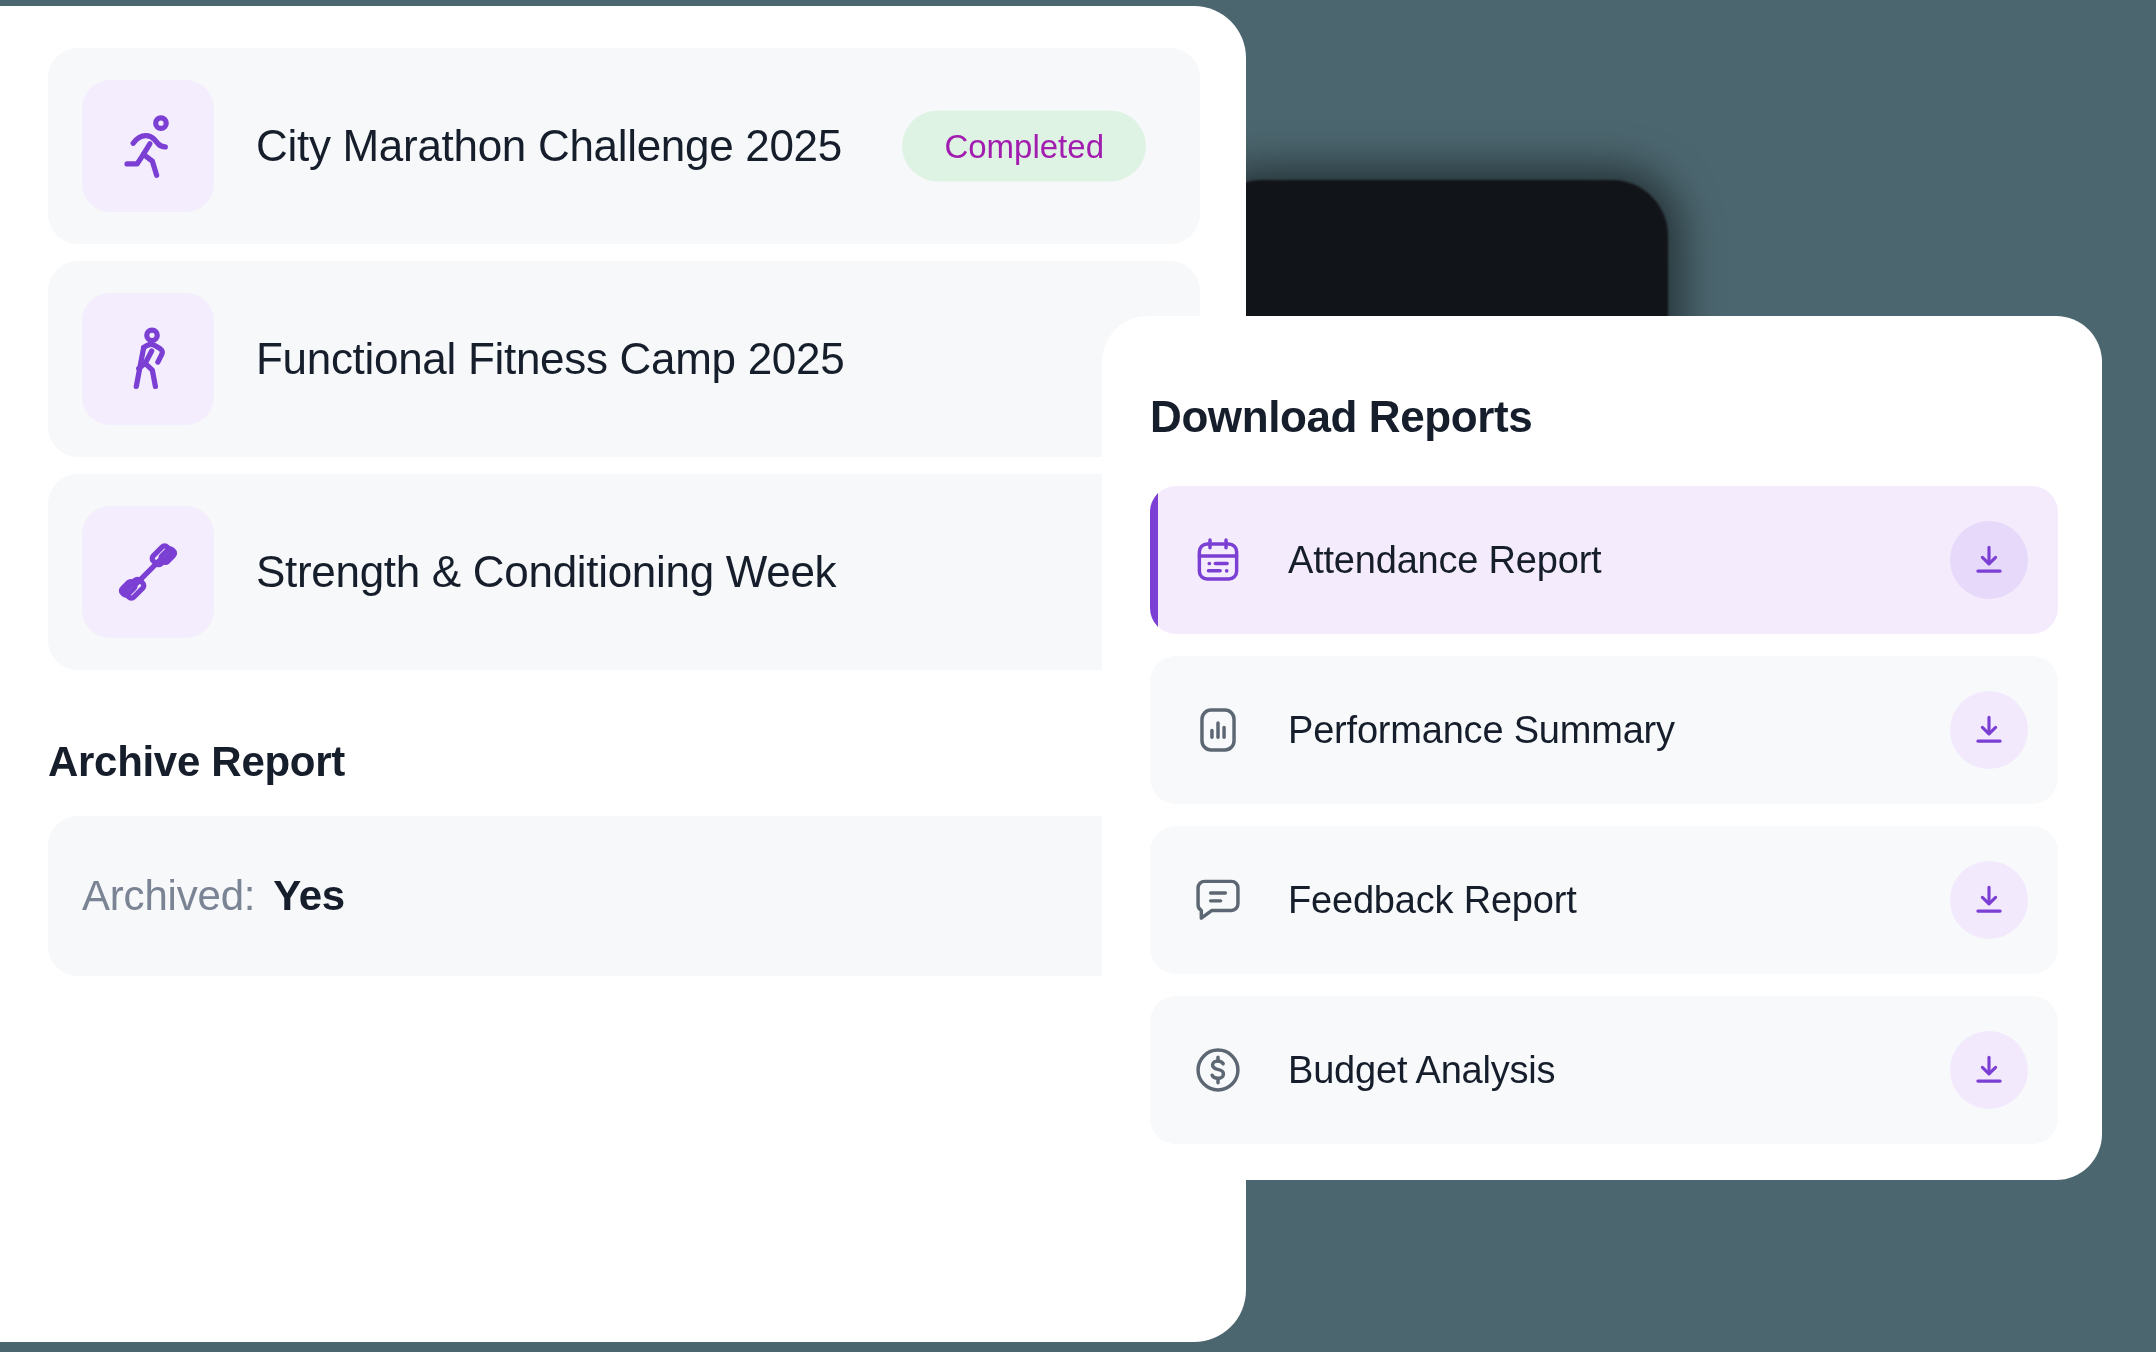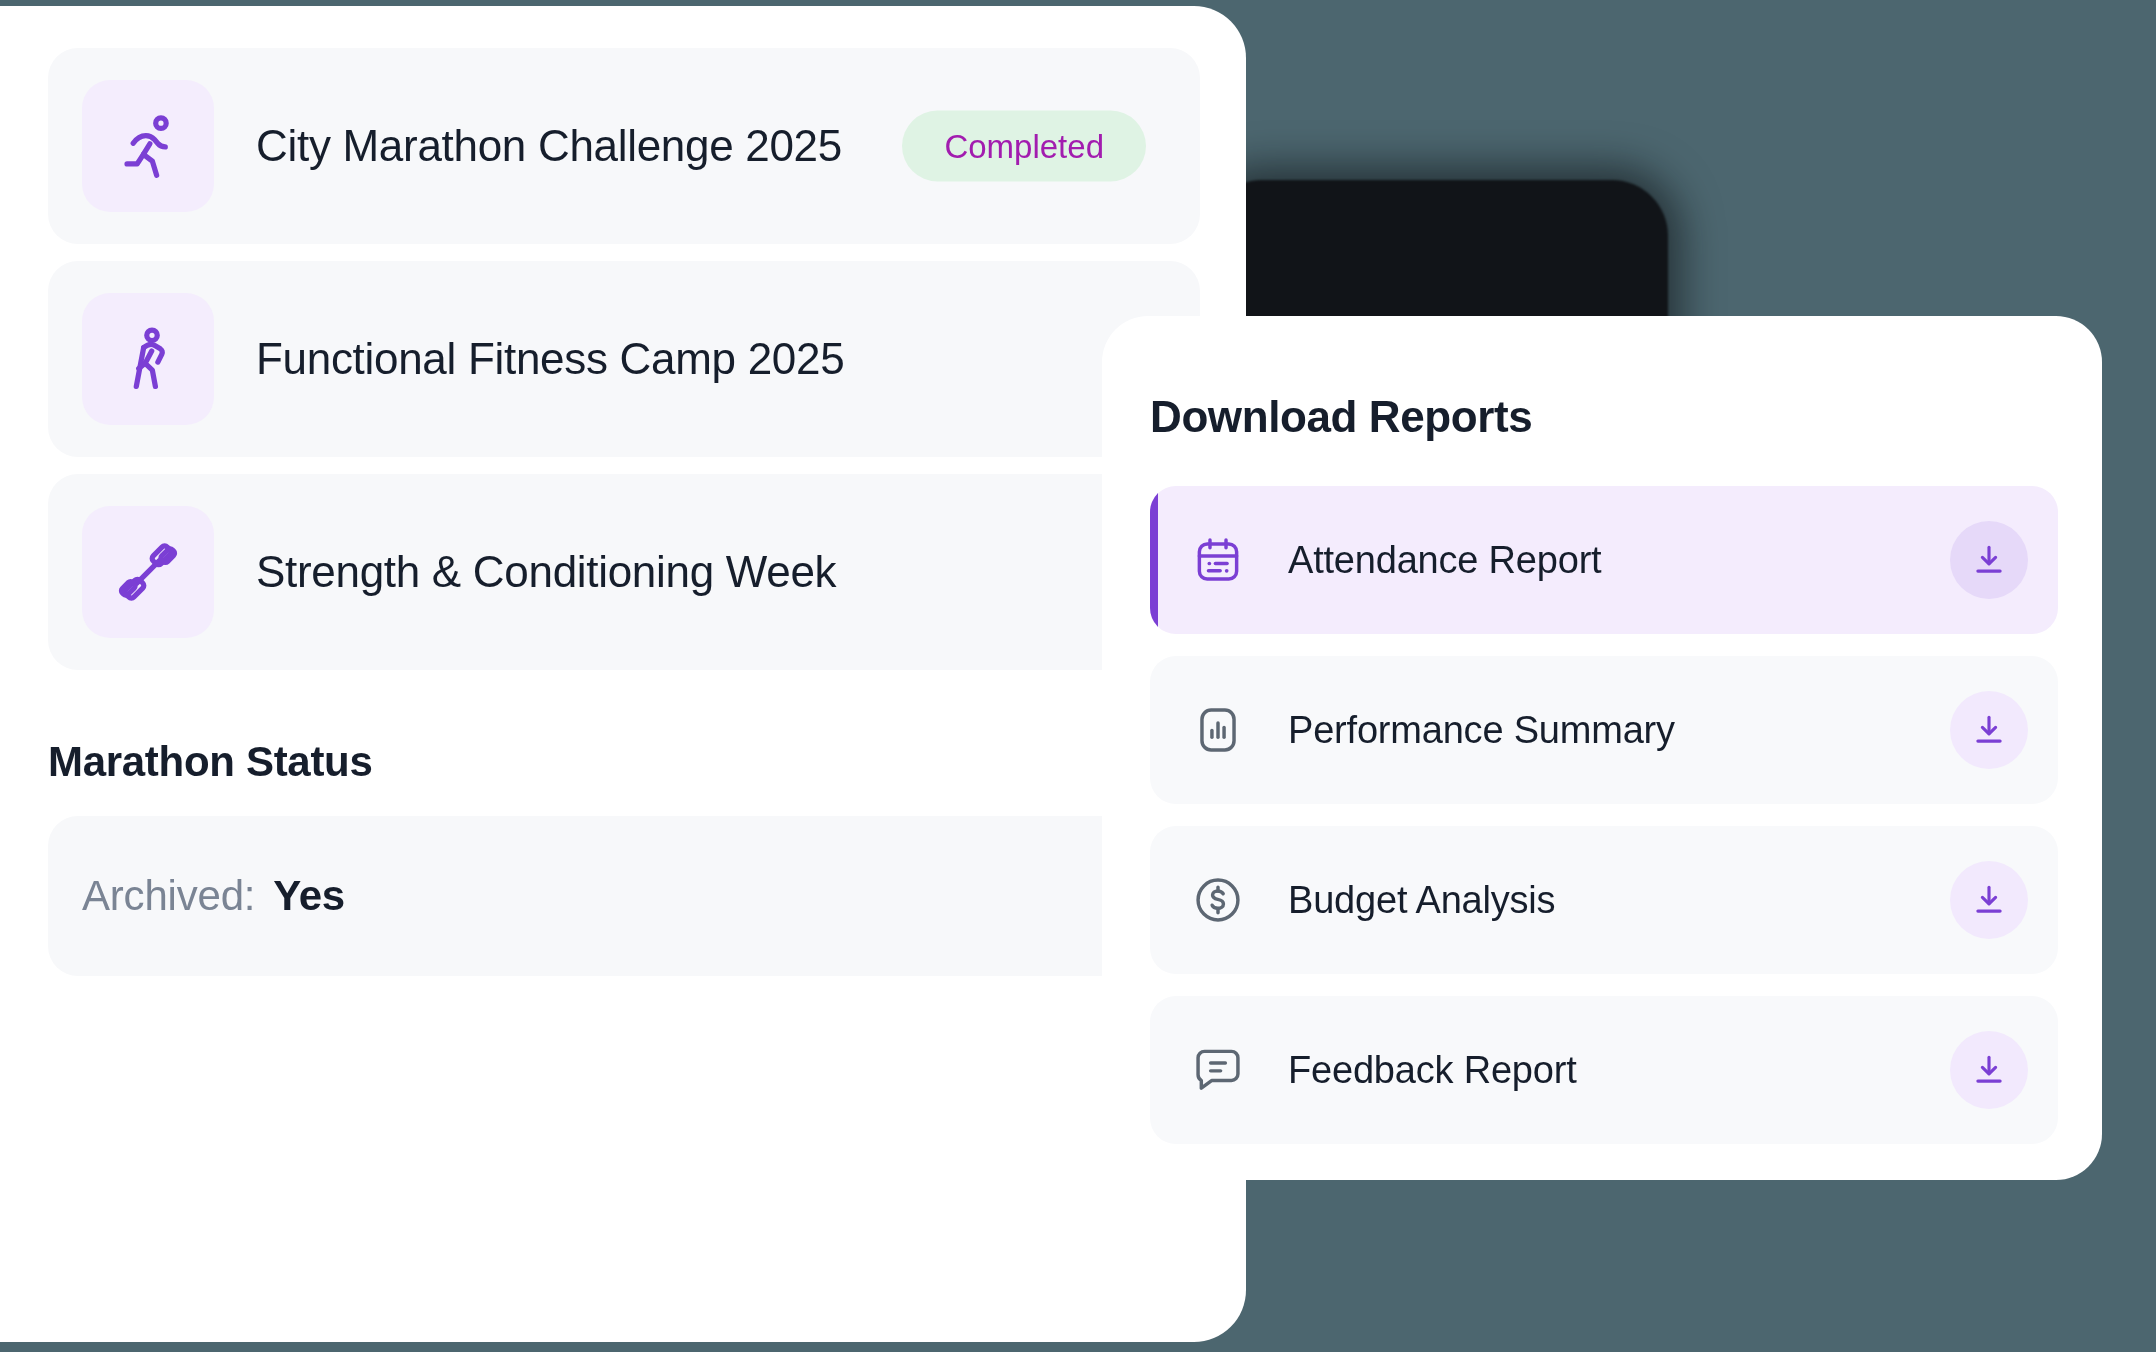--- a/index.html
+++ b/index.html
@@ -266,21 +266,21 @@
               <rect x="4.3" y="14.9" width="2.6" height="4.8" rx="1" transform="rotate(45 5.6 17.3)"></rect>
             </svg>
           </span>
         </div>
         <div class="event-title">Strength &amp; Conditioning Week</div>
       </div>
 
     </div>
 
     <div id="archive-section">
-      <div id="archive-heading">Marathon Status</div>
+      <div id="archive-heading">Archive Report</div>
       <div id="archive-panel">
         <div class="kv">
           <span class="kv-label">Archived:</span>
           <span class="kv-value">Yes</span>
         </div>
       </div>
     </div>
 
   </div>
 </div>
@@ -332,51 +332,51 @@
             <path d="M7.6 10.2 12 14.6l4.4-4.4"></path>
             <path d="M4.6 19.4h14.8"></path>
           </svg>
         </span>
       </button>
     </div>
 
     <div class="report-row">
       <span class="report-icon">
         <svg viewBox="0 0 24 24" fill="none" stroke="#5d6773" stroke-width="1.6" stroke-linecap="round" stroke-linejoin="round">
+          <path d="M5.8 3.4h12.4a3 3 0 0 1 3 3v7.4a3 3 0 0 1-3 3H9.2l-4.9 3.6v-3.6a3 3 0 0 1-1.5-2.6V6.4a3 3 0 0 1 3-3Z"></path>
+          <path d="M8.6 8.8h6.8"></path>
+          <path d="M8.6 12.4h4.6"></path>
+        </svg>
+      </span>
+      <span class="report-label">Feedback Report</span>
+      <button class="download-btn">
+        <span>
+          <svg viewBox="0 0 24 24" fill="none" stroke="#7b3fd4" stroke-width="2.1" stroke-linecap="round" stroke-linejoin="round">
+            <path d="M12 3.6v10.4"></path>
+            <path d="M7.6 10.2 12 14.6l4.4-4.4"></path>
+            <path d="M4.6 19.4h14.8"></path>
+          </svg>
+        </span>
+      </button>
+    </div>
+
+    <div class="report-row">
+      <span class="report-icon">
+        <svg viewBox="0 0 24 24" fill="none" stroke="#5d6773" stroke-width="1.6" stroke-linecap="round" stroke-linejoin="round">
           <circle cx="12" cy="12" r="9.2"></circle>
           <path d="M14.4 9.1c-.5-.8-1.4-1.3-2.5-1.3-1.4 0-2.4.8-2.4 1.9 0 1.1.9 1.7 2.4 2 1.6.3 2.6.9 2.6 2.1 0 1.2-1.1 2-2.6 2-1.2 0-2.2-.5-2.6-1.4"></path>
           <path d="M12 6.1v1.7M12 16.2v1.7"></path>
         </svg>
       </span>
       <span class="report-label">Budget Analysis</span>
       <button class="download-btn">
         <span>
           <svg viewBox="0 0 24 24" fill="none" stroke="#7b3fd4" stroke-width="2.1" stroke-linecap="round" stroke-linejoin="round">
             <path d="M12 3.6v10.4"></path>
             <path d="M7.6 10.2 12 14.6l4.4-4.4"></path>
             <path d="M4.6 19.4h14.8"></path>
           </svg>
         </span>
       </button>
     </div>
 
-    <div class="report-row">
-      <span class="report-icon">
-        <svg viewBox="0 0 24 24" fill="none" stroke="#5d6773" stroke-width="1.6" stroke-linecap="round" stroke-linejoin="round">
-          <path d="M5.8 3.4h12.4a3 3 0 0 1 3 3v7.4a3 3 0 0 1-3 3H9.2l-4.9 3.6v-3.6a3 3 0 0 1-1.5-2.6V6.4a3 3 0 0 1 3-3Z"></path>
-          <path d="M8.6 8.8h6.8"></path>
-          <path d="M8.6 12.4h4.6"></path>
-        </svg>
-      </span>
-      <span class="report-label">Feedback Report</span>
-      <button class="download-btn">
-        <span>
-          <svg viewBox="0 0 24 24" fill="none" stroke="#7b3fd4" stroke-width="2.1" stroke-linecap="round" stroke-linejoin="round">
-            <path d="M12 3.6v10.4"></path>
-            <path d="M7.6 10.2 12 14.6l4.4-4.4"></path>
-            <path d="M4.6 19.4h14.8"></path>
-          </svg>
-        </span>
-      </button>
-    </div>
-
   </div>
 </div>
 
 </body></html>

